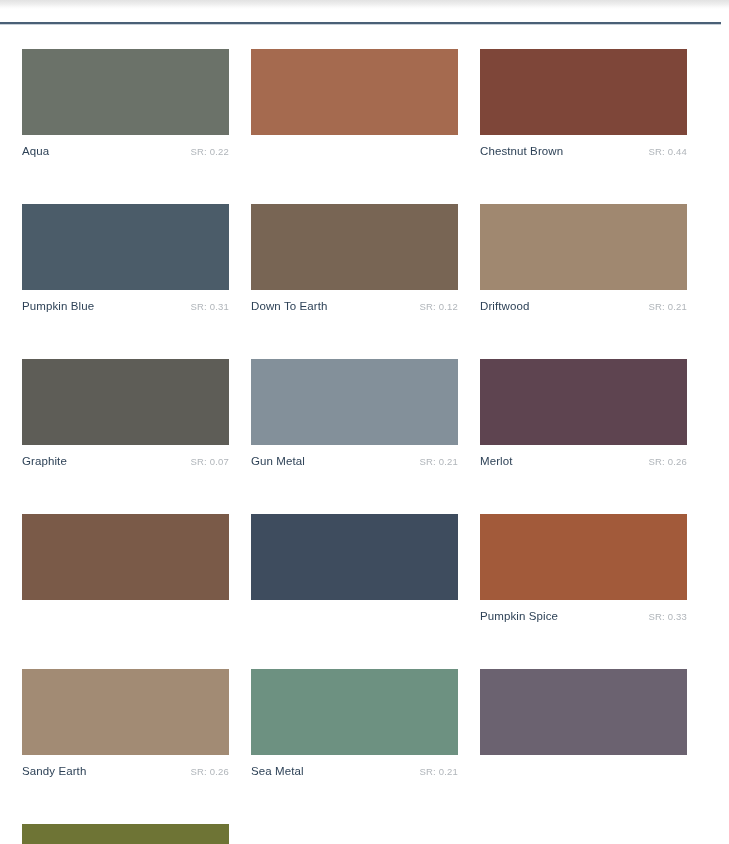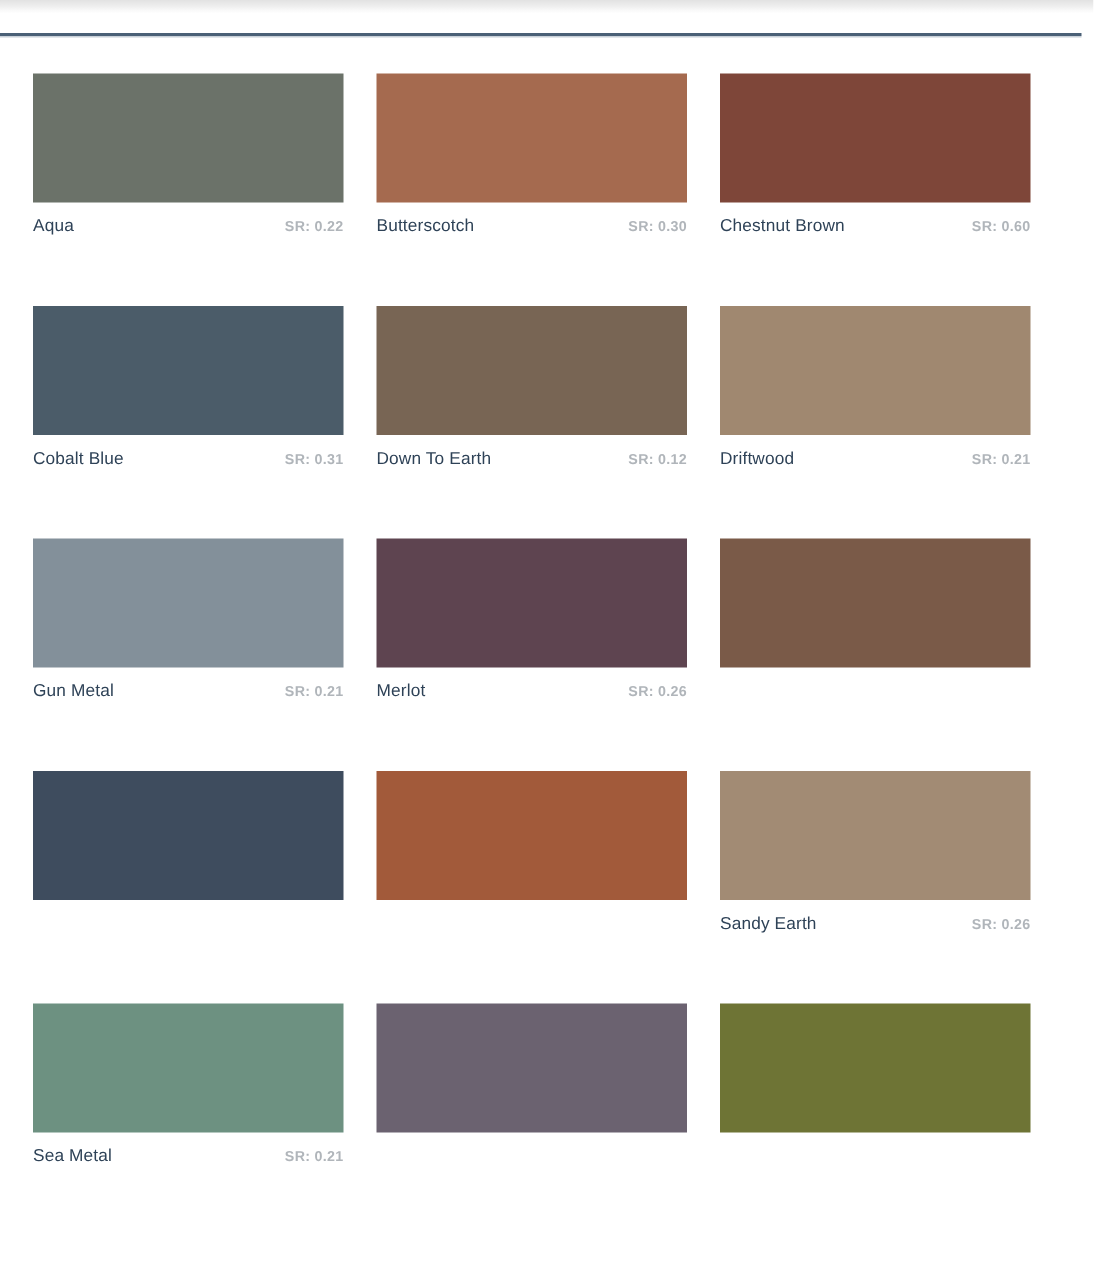--- a/index.html
+++ b/index.html
@@ -71,71 +71,73 @@
     font-size: 11.5px;
     color: #2e4257;
     letter-spacing: 0.1px;
     white-space: nowrap;
   }
   .swatch-sr {
     font-size: 9.5px;
     color: #b0b5ba;
     letter-spacing: 0.2px;
     white-space: nowrap;
-    font-weight: bold;
   }
 </style>
 </head>
 <body>
 
 <div id="top-gradient-band"></div>
 <div id="header-divider"></div>
 <div id="header-divider-shadow"></div>
 
 <div id="swatch-grid">
     <div class="swatch-cell">
       <div class="swatch-color" style="background: rgb(107, 114, 105);"></div>
       <div class="swatch-meta">
         <span class="swatch-name">Aqua</span>
         <span class="swatch-sr">SR: 0.22</span>
       </div>
     </div>
     <div class="swatch-cell">
       <div class="swatch-color" style="background: rgb(165, 106, 79);"></div>
-      <div class="swatch-meta">
-        <span class="swatch-name">Butterscotch</span>
-        <span class="swatch-sr">SR: 0.30</span>
-      </div>
     </div>
     <div class="swatch-cell">
       <div class="swatch-color" style="background: rgb(126, 70, 57);"></div>
       <div class="swatch-meta">
         <span class="swatch-name">Chestnut Brown</span>
-        <span class="swatch-sr">SR: 0.60</span>
+        <span class="swatch-sr">SR: 0.44</span>
       </div>
     </div>
     <div class="swatch-cell">
       <div class="swatch-color" style="background: rgb(75, 92, 105);"></div>
       <div class="swatch-meta">
-        <span class="swatch-name">Cobalt Blue</span>
+        <span class="swatch-name">Pumpkin Blue</span>
         <span class="swatch-sr">SR: 0.31</span>
       </div>
     </div>
     <div class="swatch-cell">
       <div class="swatch-color" style="background: rgb(120, 101, 84);"></div>
       <div class="swatch-meta">
         <span class="swatch-name">Down To Earth</span>
         <span class="swatch-sr">SR: 0.12</span>
       </div>
     </div>
     <div class="swatch-cell">
       <div class="swatch-color" style="background: rgb(160, 136, 112);"></div>
       <div class="swatch-meta">
         <span class="swatch-name">Driftwood</span>
         <span class="swatch-sr">SR: 0.21</span>
+      </div>
+    </div>
+    <div class="swatch-cell">
+      <div class="swatch-color" style="background: rgb(94, 93, 87);"></div>
+      <div class="swatch-meta">
+        <span class="swatch-name">Graphite</span>
+        <span class="swatch-sr">SR: 0.07</span>
       </div>
     </div>
     <div class="swatch-cell">
       <div class="swatch-color" style="background: rgb(131, 144, 154);"></div>
       <div class="swatch-meta">
         <span class="swatch-name">Gun Metal</span>
         <span class="swatch-sr">SR: 0.21</span>
       </div>
     </div>
     <div class="swatch-cell">
@@ -146,20 +148,24 @@
       </div>
     </div>
     <div class="swatch-cell">
       <div class="swatch-color" style="background: rgb(122, 90, 72);"></div>
     </div>
     <div class="swatch-cell">
       <div class="swatch-color" style="background: rgb(62, 76, 94);"></div>
     </div>
     <div class="swatch-cell">
       <div class="swatch-color" style="background: rgb(162, 90, 58);"></div>
+      <div class="swatch-meta">
+        <span class="swatch-name">Pumpkin Spice</span>
+        <span class="swatch-sr">SR: 0.33</span>
+      </div>
     </div>
     <div class="swatch-cell">
       <div class="swatch-color" style="background: rgb(162, 139, 116);"></div>
       <div class="swatch-meta">
         <span class="swatch-name">Sandy Earth</span>
         <span class="swatch-sr">SR: 0.26</span>
       </div>
     </div>
     <div class="swatch-cell">
       <div class="swatch-color" style="background: rgb(109, 145, 129);"></div>

